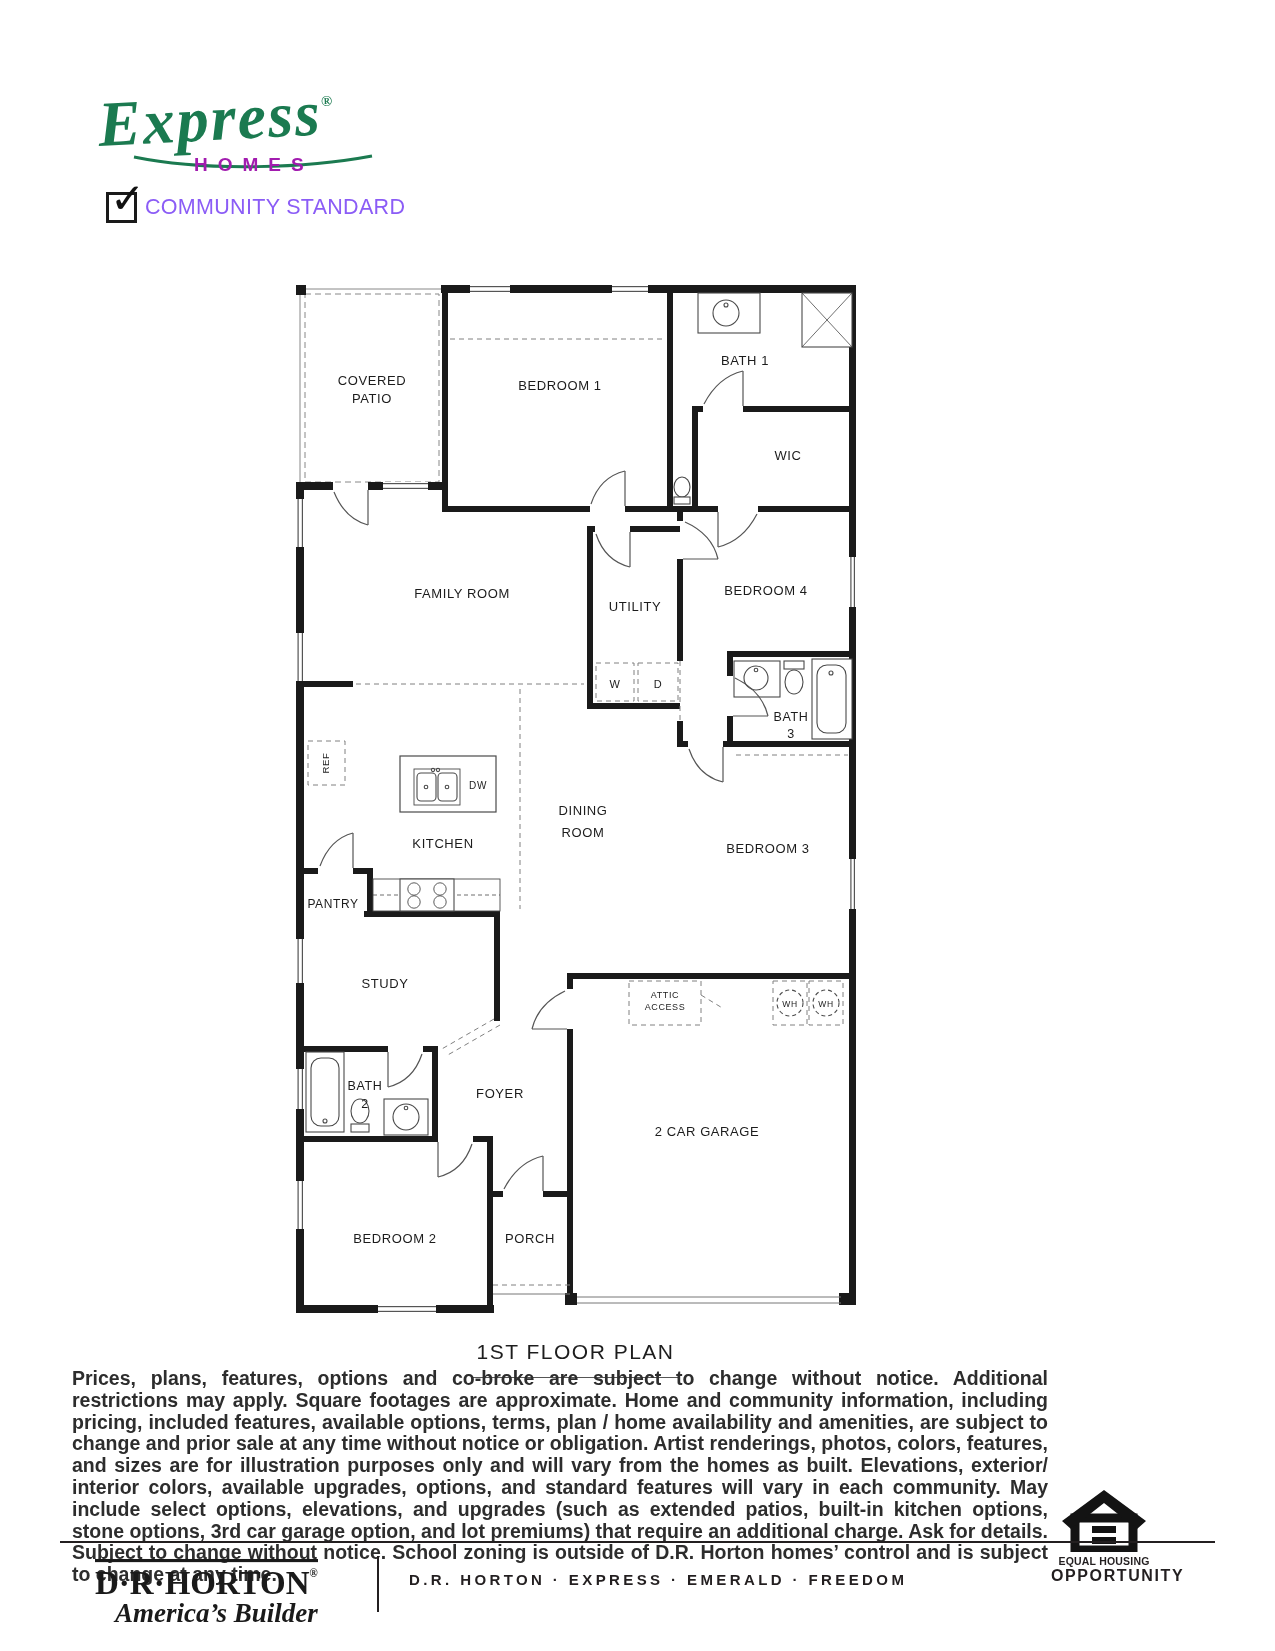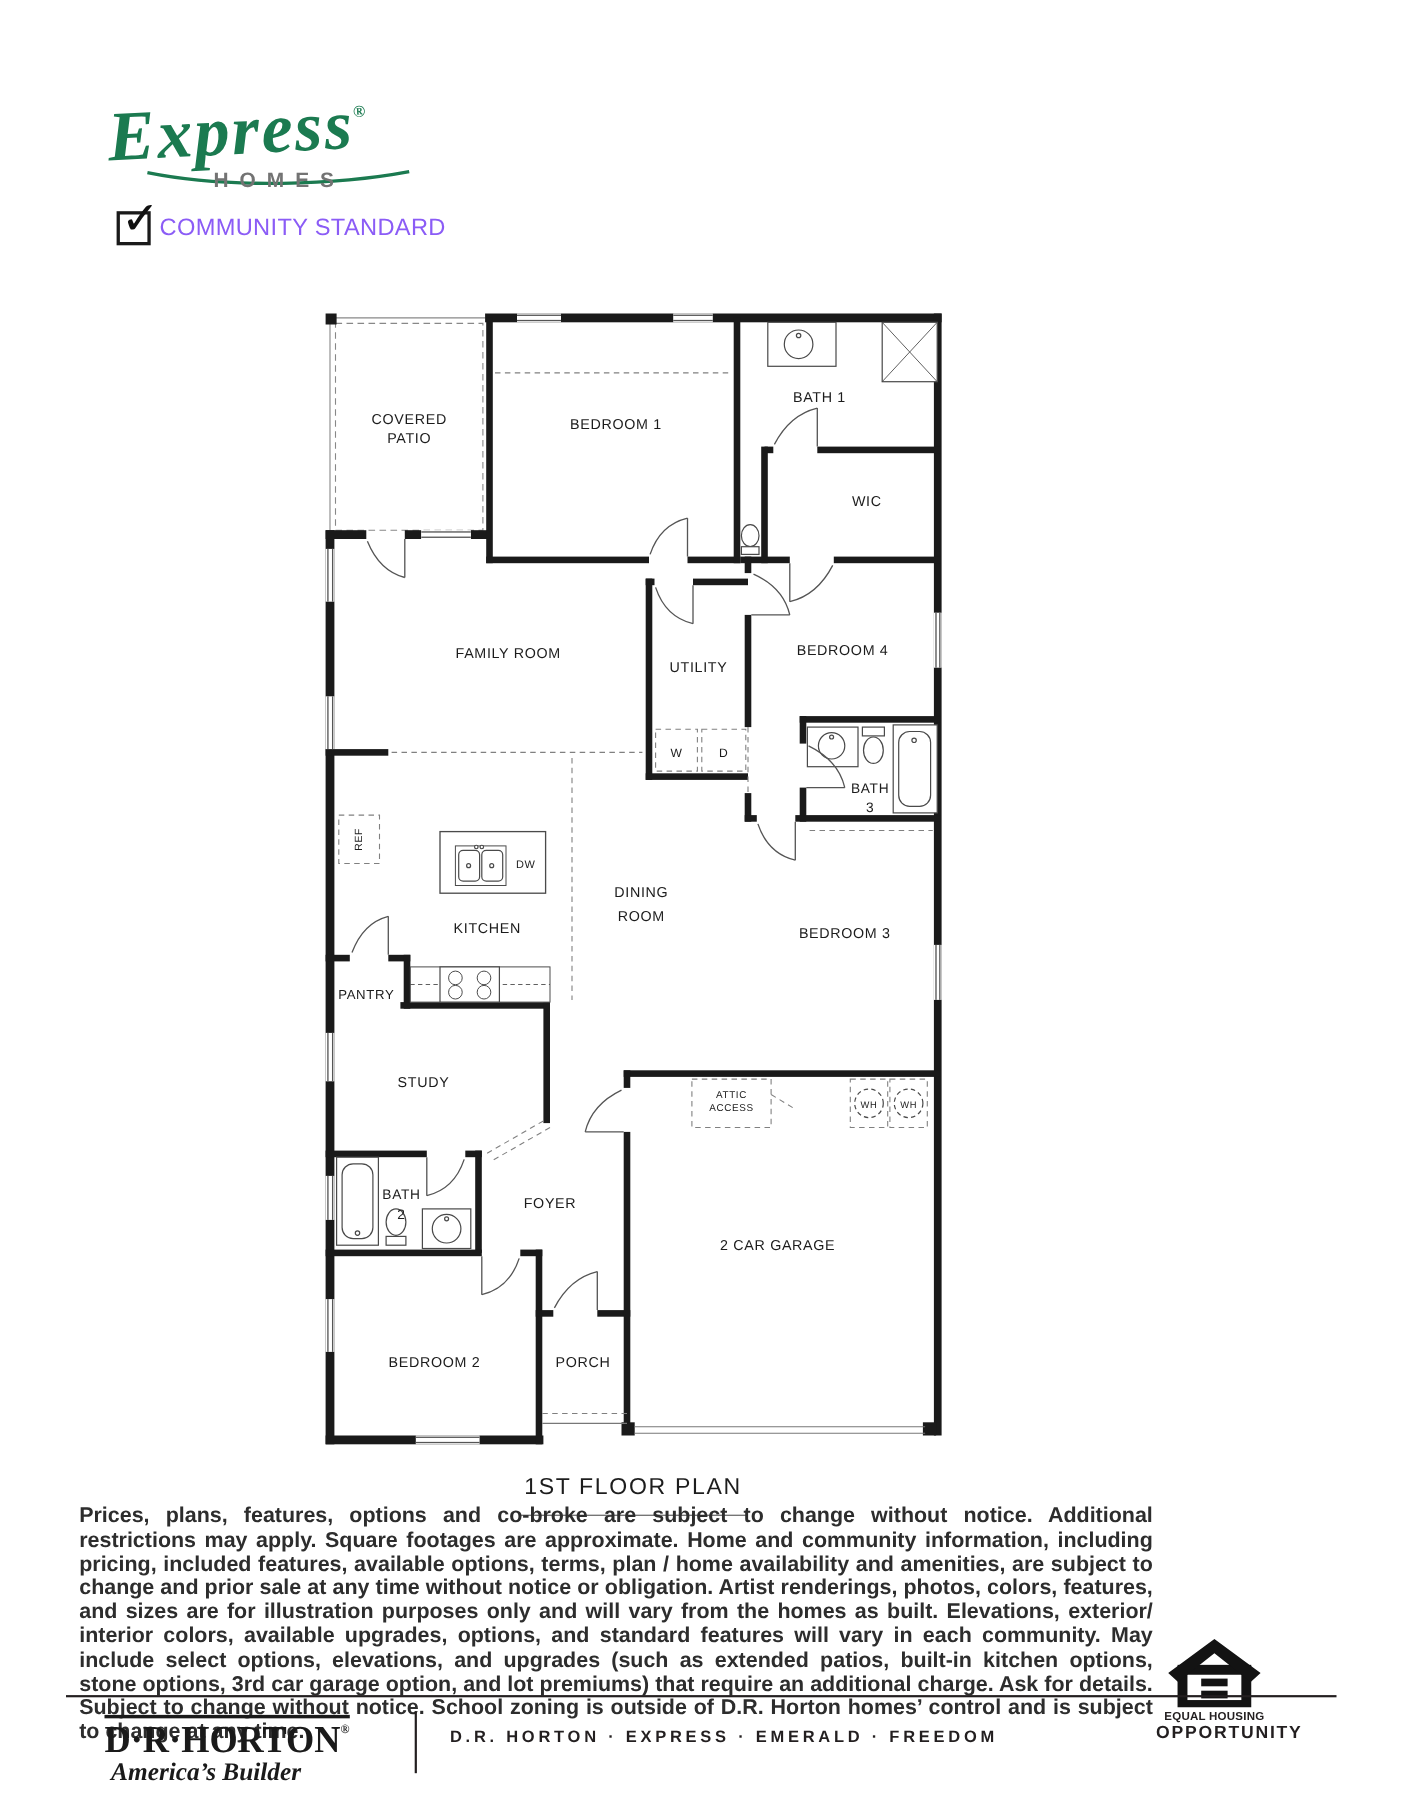--- a/index.html
+++ b/index.html
@@ -32,21 +32,21 @@
   .eho svg{display:block;margin:0 auto;}
   .eho-t1{font-size:10.5px;font-weight:bold;letter-spacing:0.2px;margin-top:3px;}
   .eho-t2{font-size:16px;font-weight:bold;letter-spacing:1.6px;}
   
   .footer-rule{position:absolute;left:60px;top:1541px;width:1155px;height:2px;background:#231f20;}
   .drh{position:absolute;left:95px;top:1560px;}
   .drh-word{border-top:3.5px solid #1a1a1a;padding-top:1px;font-family:"Liberation Serif",serif;
         font-weight:bold;font-size:33px;letter-spacing:0px;transform:scaleY(1.05);color:#1a1a1a;}
   .drh-reg{font-size:11px;vertical-align:16px;}
   .drh-tag{font-family:"Liberation Serif",serif;font-style:italic;font-weight:bold;
-        font-size:23px;margin-top:-3px;padding-left:6px;color:#1a1a1a;}
+        font-size:27px;margin-top:-3px;padding-left:6px;color:#1a1a1a;text-align:right;}
   .f-div{position:absolute;left:377px;top:1556px;width:2px;height:56px;background:#231f20;}
   .f-brands{position:absolute;left:409px;top:1571px;font-size:15px;font-weight:bold;
         letter-spacing:3.4px;color:#231f20;}
   .f-right{position:absolute;right:72px;top:1552px;text-align:right;}
   .f-code{font-size:16.5px;font-weight:bold;letter-spacing:2.2px;}
   .f-site{font-size:19.5px;font-weight:bold;letter-spacing:1.6px;margin-top:3px;}
   
   .plan-svg text{fill:#1c1c1c;font-family:"Liberation Sans",sans-serif;letter-spacing:0.6px;}
 </style>
 </head>
@@ -54,21 +54,21 @@
 
 <div class="page">
 
   <div class="brand">
     <div class="express-script" style="color:#1b7a50;">
       <span>Express</span><sup class="express-reg">®</sup>
     </div>
     <svg class="swash" width="250" height="16">
       <path d="M6,3 C80,18 180,14 244,2" stroke="#1b7a50" stroke-width="3" fill="none"></path>
     </svg>
-    <div class="homes-word" style="color:#737373;">HOMES</div>
+    <div class="homes-word" style="color:#a21caf;">HOMES</div>
     <div class="cs-row">
       <span class="cs-box">
         <span class="cs-check">✓</span>
       </span>
       <span class="cs-label">COMMUNITY STANDARD</span>
     </div>
   </div>
 
   <svg class="plan-svg" width="575" height="1035" viewBox="0 0 575 1035">
 

